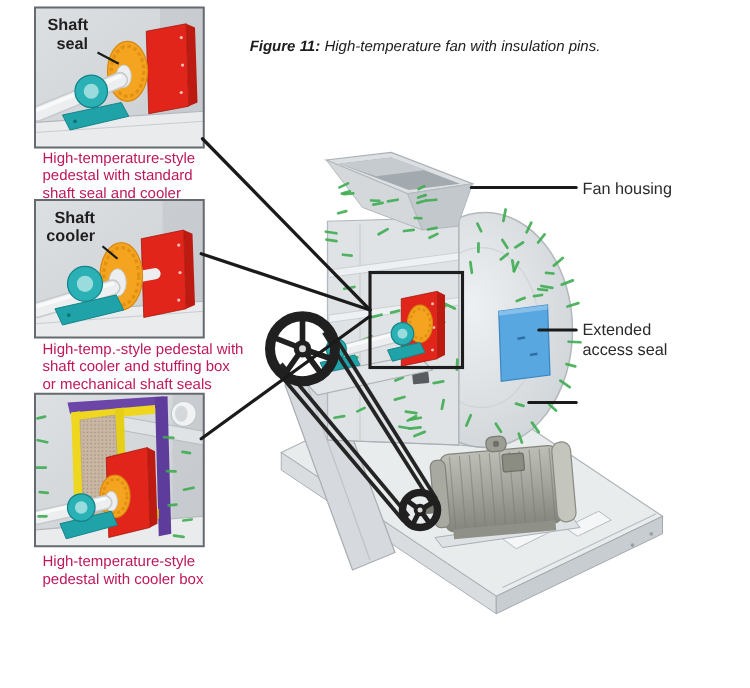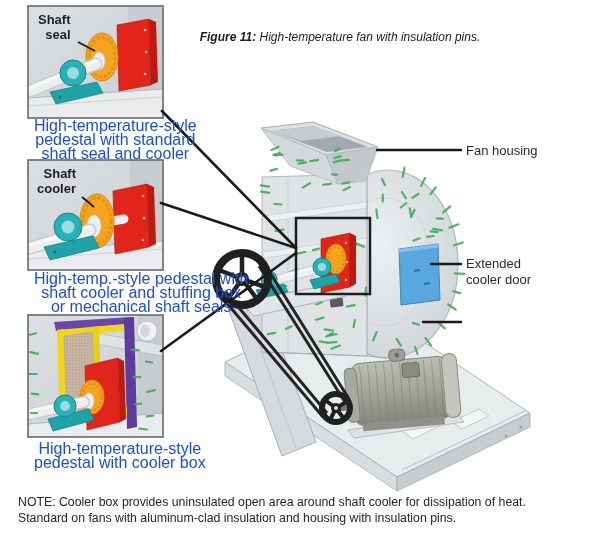--- a/index.html
+++ b/index.html
@@ -5,21 +5,21 @@
   html,body{margin:0;padding:0;background:#ffffff;}
   #stage{position:relative;width:600px;height:550px;background:#ffffff;overflow:hidden;
          font-family:"Liberation Sans", sans-serif;}
   #art{position:absolute;left:0;top:0;width:600px;height:550px;}
   .txt{position:absolute;color:#2e2e2e;}
   .ml{white-space:pre-line;}
   .fig-cap{left:185px;top:13px;width:310px;text-align:center;font-style:italic;
            font-size:12px;line-height:17px;color:#1c1c1c;margin-top:16px;}
   .fig-cap b{font-weight:bold;}
   .panel-label{font-weight:bold;font-size:13px;line-height:15px;color:#1f1f1f;text-align:right;}
-  .panel-cap{font-size:16px;line-height:14px;color:#1d4ed8;text-align:center;}
+  .panel-cap{font-size:12px;line-height:14px;color:#be185d;}
   .callout{font-weight:normal;font-size:13px;line-height:15.5px;color:#2a2a2a;}
   .note{left:18px;top:494px;width:570px;font-size:12.3px;line-height:16px;color:#262626;}
 </style>
 </head>
 <body>
 
 <div id="stage">
 
 <svg id="art" viewBox="0 0 600 550" xmlns="http://www.w3.org/2000/svg">
   <defs>
@@ -355,18 +355,16 @@
 cooler</div>
 <div class="txt panel-cap ml" style="left:34px;top:272px;">High-temp.-style pedestal with
 shaft cooler and stuffing box
 or mechanical shaft seals</div>
 
 <div class="txt panel-cap ml" style="left:34px;top:442px;">High-temperature-style
 pedestal with cooler box</div>
 
 <div class="txt callout" style="left:466px;top:143px;">Fan housing</div>
 <div class="txt callout ml" style="left:466px;top:256px;">Extended
-cooler door</div>
-
-<div class="txt note ml">NOTE: Cooler box provides uninsulated open area around shaft cooler for dissipation of heat.
-Standard on fans with aluminum-clad insulation and housing with insulation pins.</div>
+access seal</div>
+
 
 </div>
 
 </body></html>

